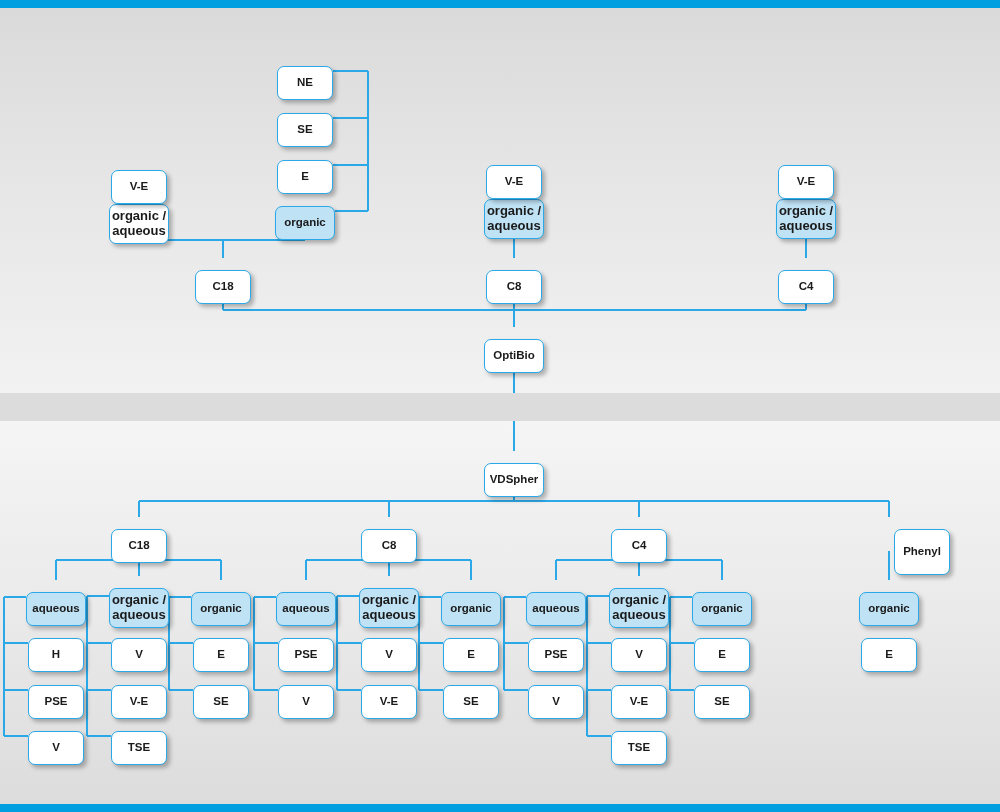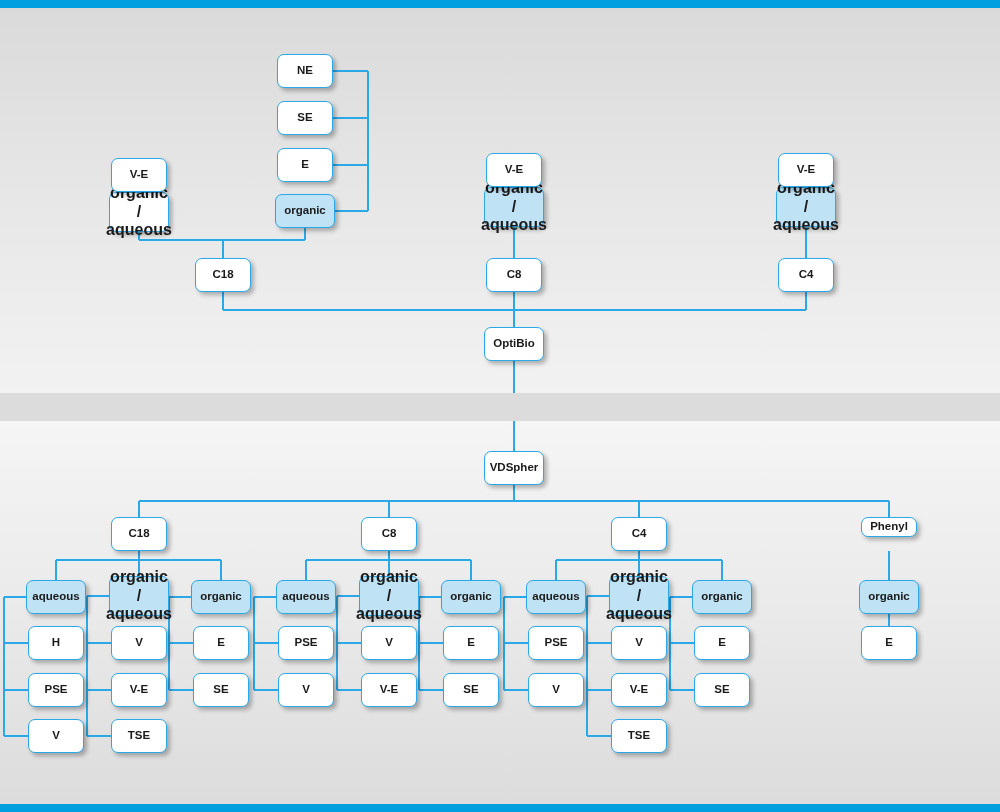--- a/index.html
+++ b/index.html
@@ -34,23 +34,24 @@
   .box{
     position:absolute;box-sizing:border-box;
     border:1.5px solid #2aa8e8;border-radius:7px;
     background:#ffffff;
     display:flex;align-items:center;justify-content:center;
     text-align:center;
     font-size:11.5px;font-weight:bold;color:#1a1a1a;
     line-height:1.15;
     box-shadow:3px 3px 4px rgba(0,0,0,.28);
     z-index:5;
+    margin-top:12px;
   }
   .box.blue{background:#bfe2f5;}
-  .box.two{font-size:16px;}
+  .box.two{font-size:13px;}
   .box span{display:block;white-space:pre-line;}
 </style>
 </head>
 <body>
 
 <div id="stage">
 
   <div class="band topbar"></div>
   <div class="band bg-upper"></div>
   <div class="band bg-lower"></div>
@@ -284,21 +285,21 @@
       <div class="ln lnh" style="top: 596px; left: 670px; width: 22px;"></div>
       <div class="box" style="left: 694px; top: 626px; width: 56px; height: 34px;">
         <span>E</span>
       </div>
       <div class="ln lnh" style="top: 642px; left: 670px; width: 24px;"></div>
       <div class="box" style="left: 694px; top: 673px; width: 56px; height: 34px;">
         <span>SE</span>
       </div>
       <div class="ln lnh" style="top: 689px; left: 670px; width: 24px;"></div>
       <div class="ln lnv" style="left: 888px; top: 501px; height: 16px;"></div>
-      <div class="box" style="left: 861px; top: 517px; width: 56px; height: 20px;">
+      <div class="box" style="left: 894px; top: 517px; width: 56px; height: 46px;">
         <span>Phenyl</span>
       </div>
       <div class="ln lnv" style="left: 888px; top: 551px; height: 9px;"></div>
       <div class="ln lnv" style="left: 888px; top: 560px; height: 20px;"></div>
       <div class="box blue" style="left: 859px; top: 580px; width: 60px; height: 34px;">
         <span>organic</span>
       </div>
       <div class="box" style="left: 861px; top: 626px; width: 56px; height: 34px;">
         <span>E</span>
       </div>

